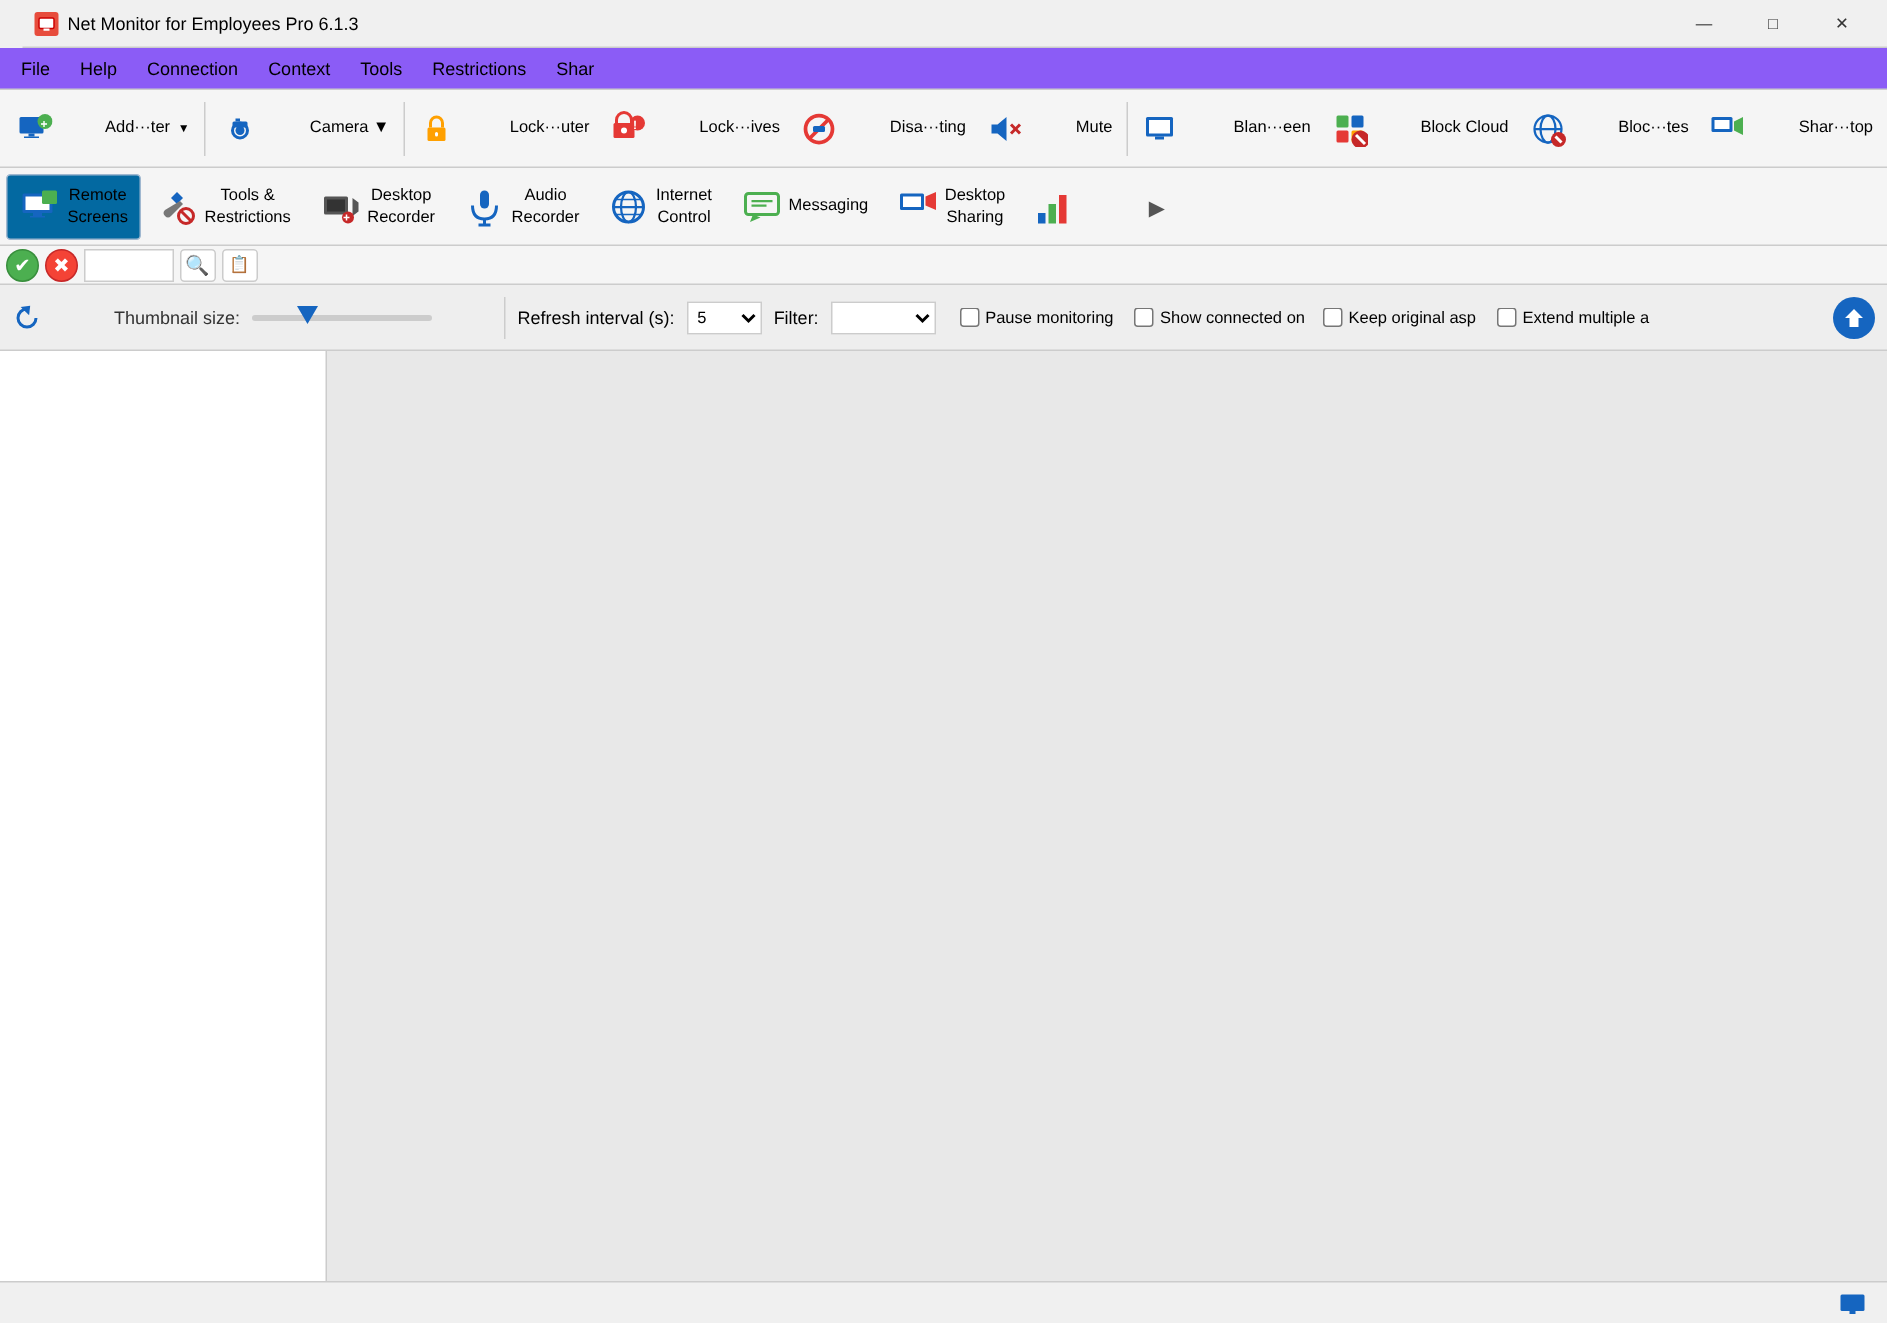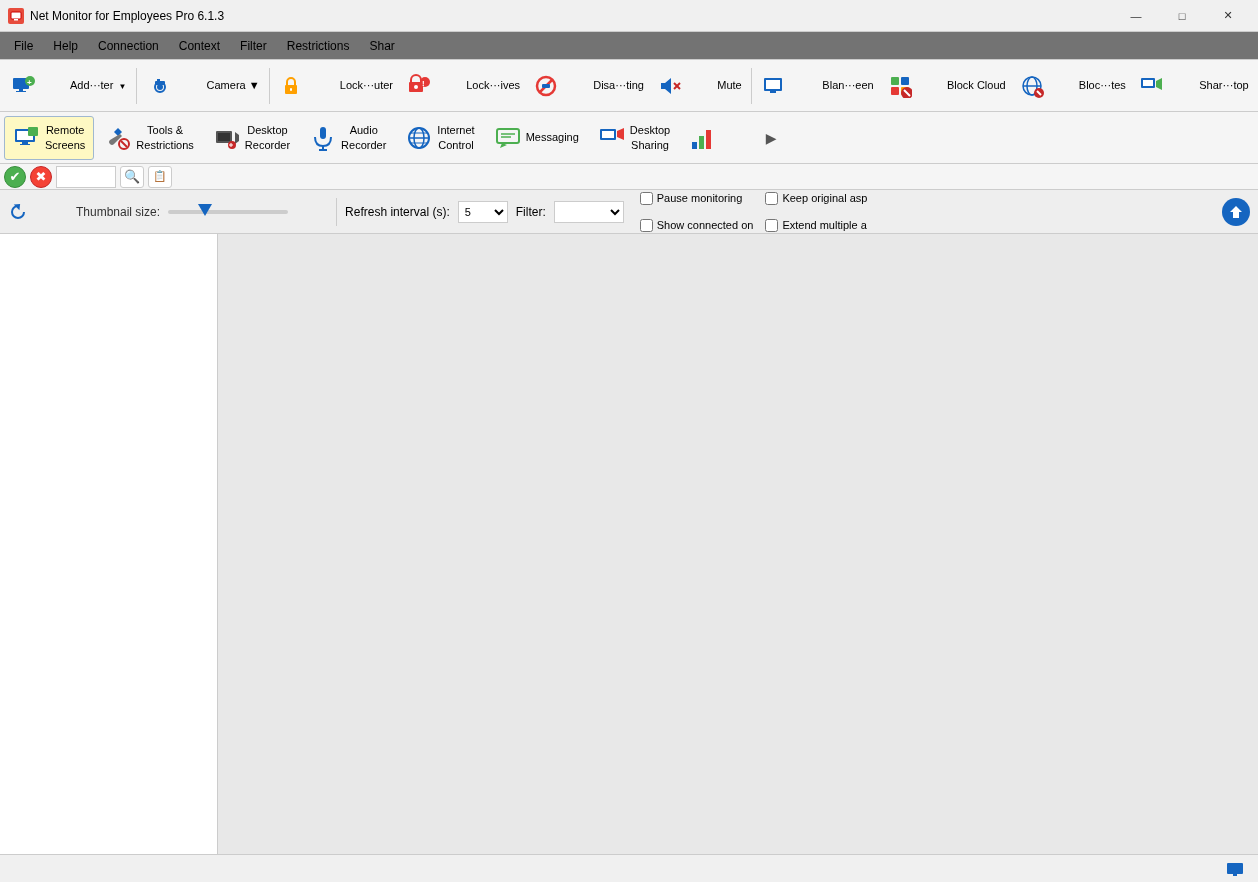--- a/index.html
+++ b/index.html
@@ -7,20 +7,21 @@
 
     
     #title-bar {
       height: 32px;
       background: #f0f0f0;
       display: flex;
       align-items: center;
       padding: 0 8px;
       border-bottom: 1px solid #ccc;
       user-select: none;
+      margin-left: 15px;
     }
     #title-bar .app-icon {
       width: 16px; height: 16px;
       background: #e74c3c;
       border-radius: 2px;
       margin-right: 6px;
       flex-shrink: 0;
       display: flex; align-items: center; justify-content: center;
     }
     #title-bar .app-icon svg { width: 12px; height: 12px; }
@@ -39,21 +40,21 @@
       border: none;
       cursor: pointer;
       display: flex; align-items: center; justify-content: center;
       font-size: 11px;
       color: #333;
     }
 
     
     #menu-bar {
       height: 28px;
-      background: #737373;
+      background: #8b5cf6;
       display: flex;
       align-items: center;
       padding: 0 4px;
       border-bottom: 1px solid #ccc;
     }
     .menu-item {
       padding: 4px 10px;
       font-size: 12px;
       cursor: pointer;
       border-radius: 3px;
@@ -114,21 +115,21 @@
       cursor: pointer;
       border: 1px solid transparent;
       border-radius: 3px;
       background: transparent;
       font-size: 11px;
       white-space: nowrap;
       height: 44px;
       gap: 4px;
       min-width: 80px;
     }
-    .tab-btn.active { background: #fef9c3; border-color: #a0b8d0; }
+    .tab-btn.active { background: #0369a1; border-color: #a0b8d0; }
     .tab-btn .tab-icon {
       width: 28px; height: 28px;
       flex-shrink: 0;
       display: flex; align-items: center; justify-content: center;
     }
     .tab-btn .tab-label { font-size: 11px; line-height: 1.3; text-align: center; }
     .tab-scroll-btn {
       width: 20px; height: 44px;
       display: flex; align-items: center; justify-content: center;
       cursor: pointer;
@@ -207,21 +208,21 @@
     }
     .filter-label { font-size: 12px; }
     .filter-select {
       height: 22px;
       border: 1px solid #ccc;
       background: white;
       font-size: 11px;
       width: 70px;
     }
     .monitor-options {
-      display: flex; flex-direction: column; gap: 14px; margin-left: 8px;
+      display: flex; flex-direction: row; gap: 14px; margin-left: 8px;
     }
     .monitor-options label {
       display: flex; align-items: center; gap: 4px; font-size: 11px; cursor: pointer;
     }
     .export-btn {
       width: 28px; height: 28px;
       background: #1565c0;
       border-radius: 50%;
       display: flex; align-items: center; justify-content: center;
       cursor: pointer;
@@ -285,21 +286,21 @@
     <button class="win-btn">□</button>
     <button class="win-btn close">✕</button>
   </div>
 </div>
 
 <div id="menu-bar">
   <span class="menu-item">File</span>
   <span class="menu-item">Help</span>
   <span class="menu-item">Connection</span>
   <span class="menu-item">Context</span>
-  <span class="menu-item">Filter</span>
+  <span class="menu-item">Tools</span>
   <span class="menu-item">Restrictions</span>
   <span class="menu-item">Shar</span>
 </div>
 
 <div id="toolbar1">
 
   <button class="tb-btn">
     <span class="tb-icon">
       <svg width="24" height="24" viewBox="0 0 24 24">
           <rect x="2" y="4" width="16" height="11" rx="1" fill="#1565c0"></rect>

